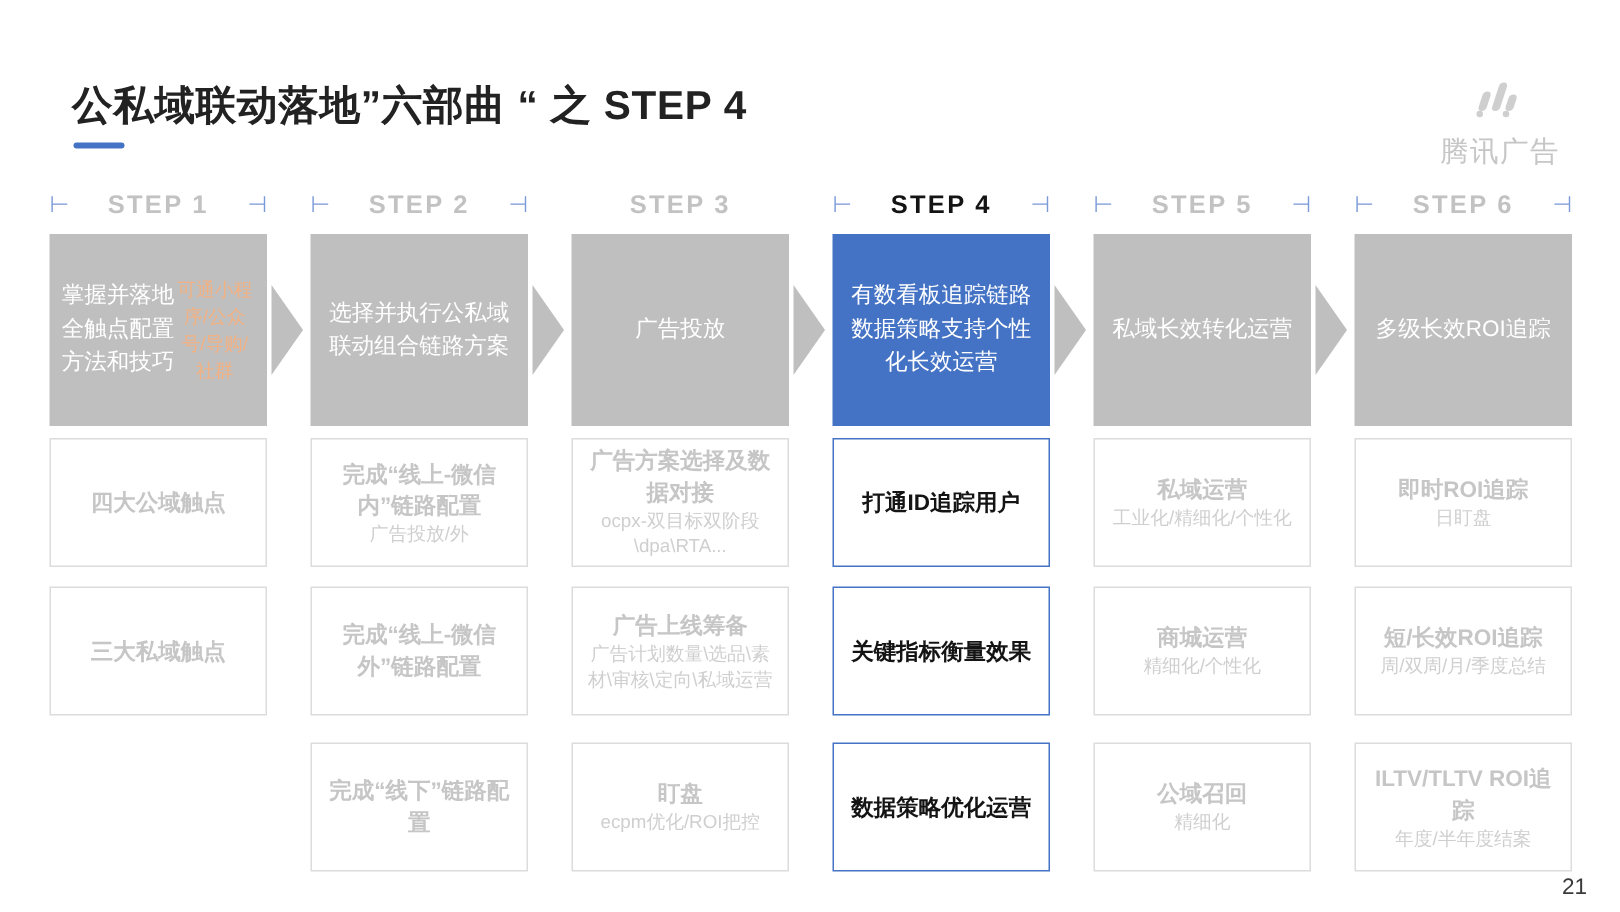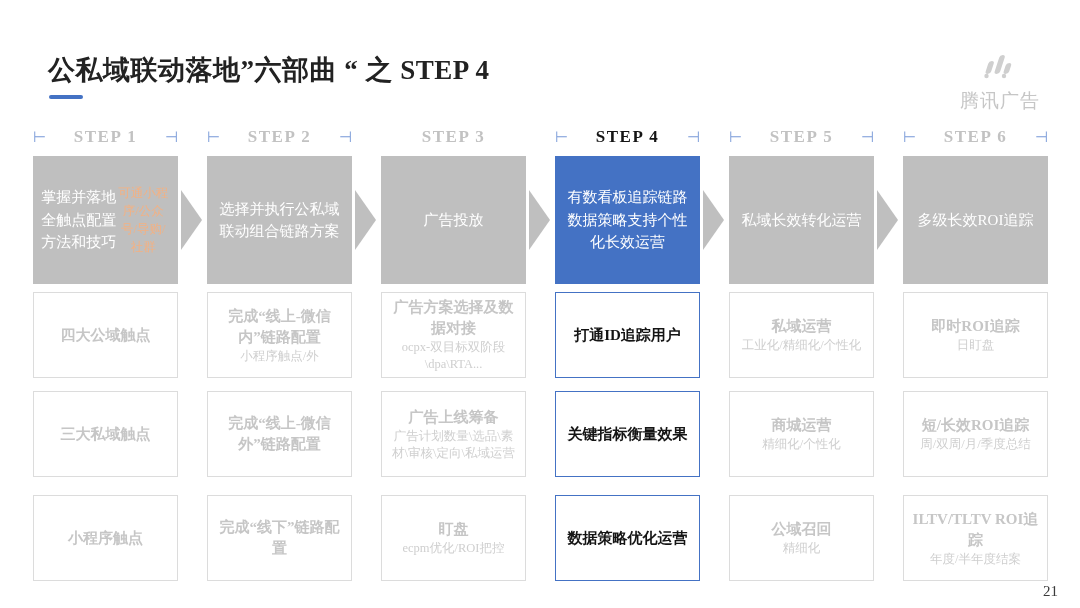--- a/index.html
+++ b/index.html
@@ -1,17 +1,17 @@
 <!DOCTYPE html>
 <html><head>
 <meta charset="utf-8">
 <style>
   * { margin:0; padding:0; box-sizing:border-box; }
   body { background:#fff; font-family:"Liberation Sans","DejaVu Sans",sans-serif; }
-  .slide { position:relative; width:1080px; height:608px; background:#ffffff; overflow:hidden;font-family:Liberation Serif, serif; }
+  .slide { position:relative; width:1080px; height:608px; background:#ffffff; overflow:hidden; }
 
   
   .page-title { position:absolute; left:48px; top:52px; font-size:27px; font-weight:600; color:#222; letter-spacing:0.5px; }
   .title-underline { position:absolute; left:49px; top:95px; width:34px; height:4px; background:#4472C4; border-radius:2px; }
 
   
   .brand { position:absolute; top:52px; right:40px; display:flex; align-items:center; gap:8px;flex-direction:column; }
   .brand-text { font-size:19px; color:#c6c6c6; letter-spacing:1px; }
 
   
@@ -82,39 +82,35 @@
         <div class="note">可通小程序/公众号/导购/社群</div>
       </div>
       <div class="card r1">
         <div class="card-title">四大公域触点</div>
         <div class="card-sub"></div>
       </div>
       <div class="card r2">
         <div class="card-title">三大私域触点</div>
         <div class="card-sub"></div>
       </div>
-      <div class="card r3">
-        <div class="card-title">小程序触点</div>
-        <div class="card-sub"></div>
-      </div>
     </div>
 
     <div class="col">
       <div class="step-header">
         <span class="bracket bl">⊢</span>
         <span class="step-label">STEP 2</span>
         <span class="bracket br">⊣</span>
       </div>
       <div class="top-box">
         <div class="headline">选择并执行公私域联动组合链路方案</div>
         <div class="note"></div>
       </div>
       <div class="card r1">
         <div class="card-title">完成“线上-微信内”链路配置</div>
-        <div class="card-sub">小程序触点/外</div>
+        <div class="card-sub">广告投放/外</div>
       </div>
       <div class="card r2">
         <div class="card-title">完成“线上-微信外”链路配置</div>
         <div class="card-sub"></div>
       </div>
       <div class="card r3">
         <div class="card-title">完成“线下”链路配置</div>
         <div class="card-sub"></div>
       </div>
     </div>

